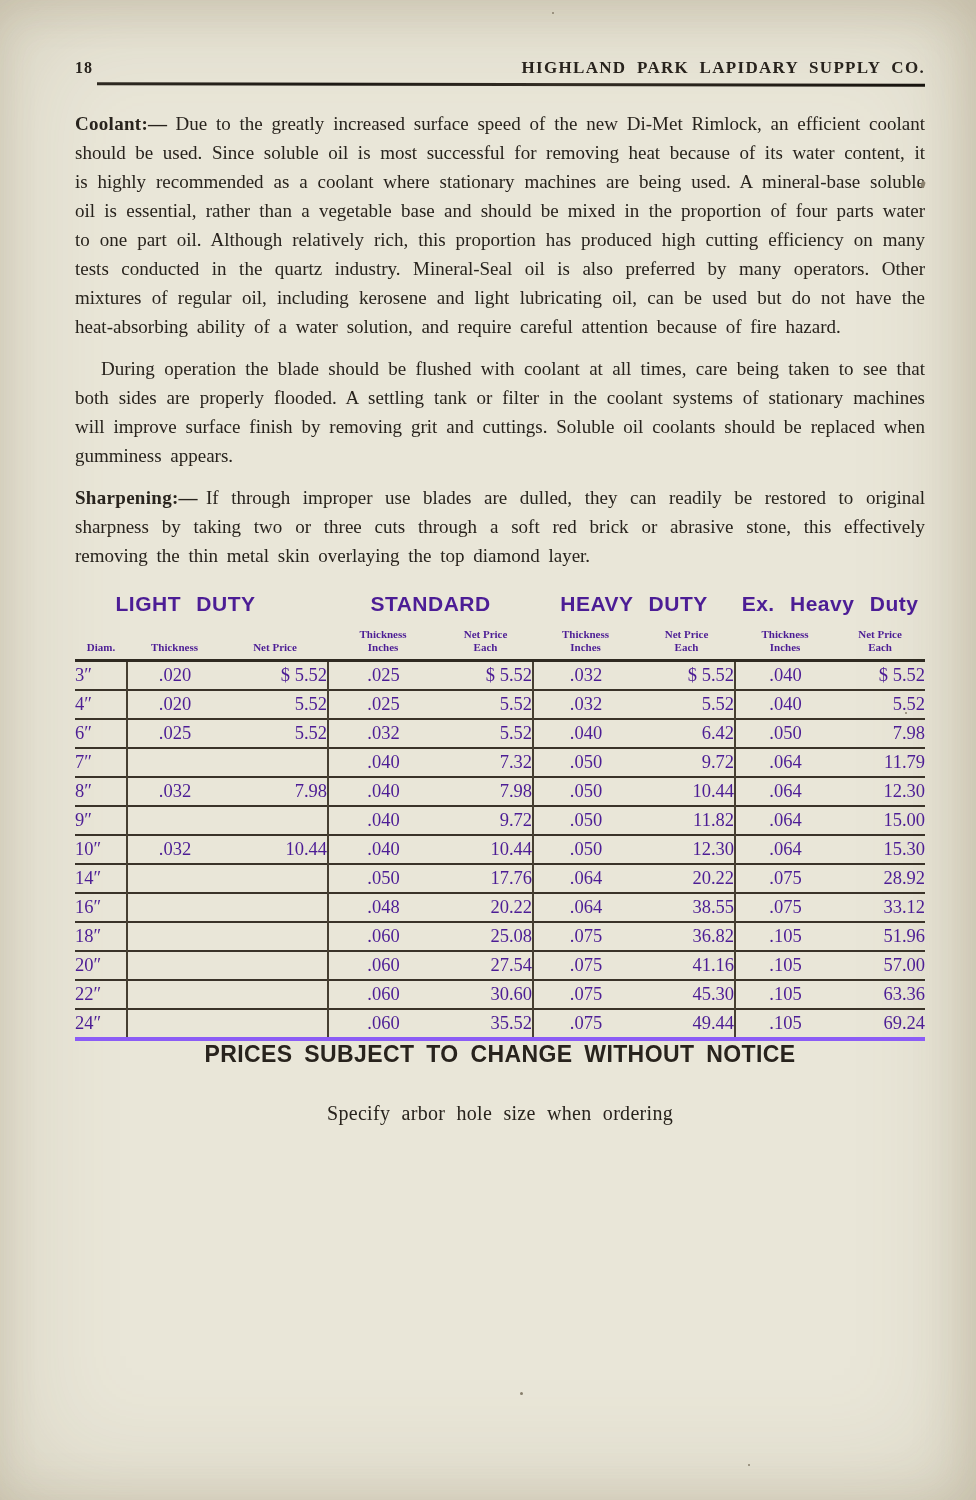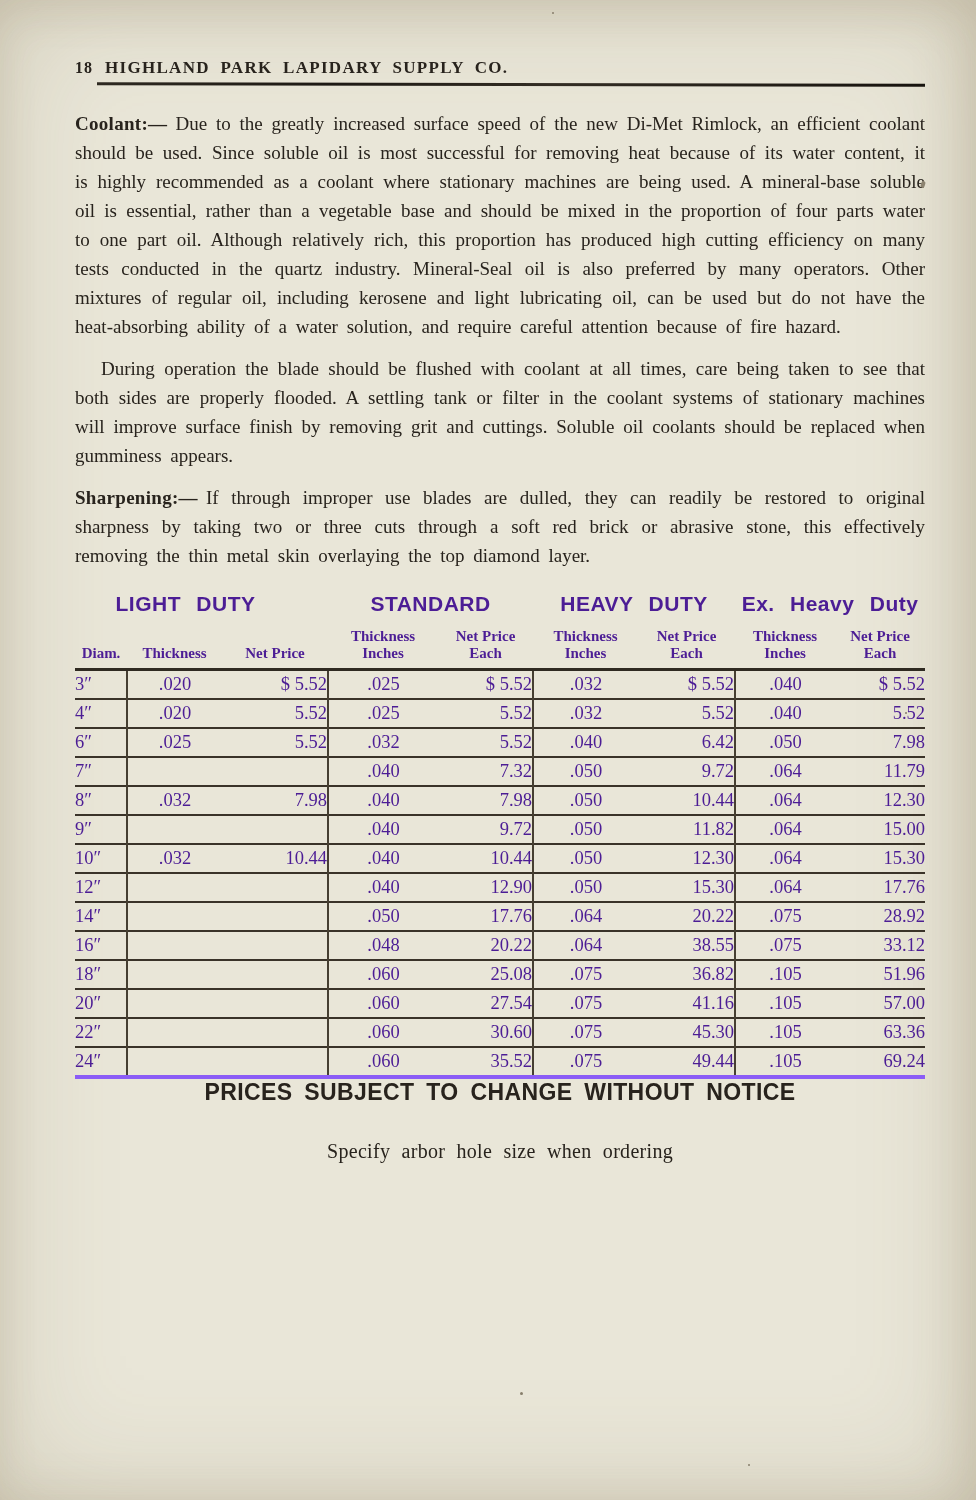--- a/index.html
+++ b/index.html
@@ -8,37 +8,37 @@
     width:976px;height:1500px;
     box-sizing:border-box;
     padding:58px 51px 0 75px;
     background:#e9e6d8;
     color:#28231d;
     font-family:"Liberation Serif",serif;
     box-shadow:inset 0 0 120px rgba(125,110,75,.22), inset -16px 0 50px rgba(140,120,85,.15), inset 0 14px 40px rgba(150,130,95,.10);
     overflow:hidden;
   }
   
-  .page-header{display:flex;justify-content:flex-start;align-items:baseline;gap:12px;}
+  .page-header{display:flex;justify-content:space-between;align-items:baseline;gap:12px;}
   .page-num{font-size:16px;font-weight:bold;letter-spacing:1px;}
   .company{font-size:17px;font-weight:bold;letter-spacing:1.3px;word-spacing:5px;}
   .header-rule{height:3px;margin:5px 0 0 22px;transform:rotate(.10deg);
     background:linear-gradient(90deg,#2e2921 0%,#1d1914 28%,#37珂 0,#332d24 55%,#17130e 100%);
     background:linear-gradient(90deg,#2e2921 0%,#1d1914 28%,#332d24 55%,#17130e 100%);}
   
   .body-text{margin-top:23px;font-size:19px;line-height:29px;text-align:justify;word-spacing:4px;}
   .para{margin:0 0 13px 0;}
   .para .lead{font-weight:bold;margin-right:8px;letter-spacing:.3px;}
   .para-indent{text-indent:26px;}
   
   .price-table{width:850px;border-collapse:collapse;table-layout:fixed;margin-top:22px;color:#4c1d95;}
   .gh{font-family:"Liberation Sans",sans-serif;font-weight:bold;font-size:21px;
       letter-spacing:.5px;word-spacing:9px;text-align:center;padding:0 0 12px 0;}
   .gh-ld{position:relative;left:-16px;}
-  .ch{font-size:15px;line-height:1.16;font-weight:bold;text-align:center;
+  .ch{font-size:11px;line-height:1.16;font-weight:bold;text-align:center;
       vertical-align:bottom;padding:0 0 5px 0;white-space:pre-line;border-bottom:3px solid #2f2a21;}
   .price-table tbody td{height:27px;border-top:2px solid #3a3329;font-size:18.5px;vertical-align:middle;padding:0;}
   .price-table tbody tr:first-child td{border-top:none;}
   .price-table tbody tr:last-child td{border-bottom:4px solid #8b5cf6;}
   .price-table tbody td.c1,.price-table tbody td.c3,
   .price-table tbody td.c5,.price-table tbody td.c7{border-left:2px solid #463f32;}
   td.c0{text-align:left;padding-left:2px;font-size:19px;}
   td.c1,td.c3,td.c5,td.c7{text-align:center;}
   td.c2{text-align:right;padding-right:14px;}
   td.c4{text-align:right;padding-right:24px;}
@@ -182,31 +182,20 @@
           <td class="c1">.032</td>
           <td class="c2">10.44</td>
           <td class="c3">.040</td>
           <td class="c4">10.44</td>
           <td class="c5">.050</td>
           <td class="c6">12.30</td>
           <td class="c7">.064</td>
           <td class="c8">15.30</td>
         </tr>
         <tr>
-          <td class="c0">12″</td>
-          <td class="c1"></td>
-          <td class="c2"></td>
-          <td class="c3">.040</td>
-          <td class="c4">12.90</td>
-          <td class="c5">.050</td>
-          <td class="c6">15.30</td>
-          <td class="c7">.064</td>
-          <td class="c8">17.76</td>
-        </tr>
-        <tr>
           <td class="c0">14″</td>
           <td class="c1"></td>
           <td class="c2"></td>
           <td class="c3">.050</td>
           <td class="c4">17.76</td>
           <td class="c5">.064</td>
           <td class="c6">20.22</td>
           <td class="c7">.075</td>
           <td class="c8">28.92</td>
         </tr>

